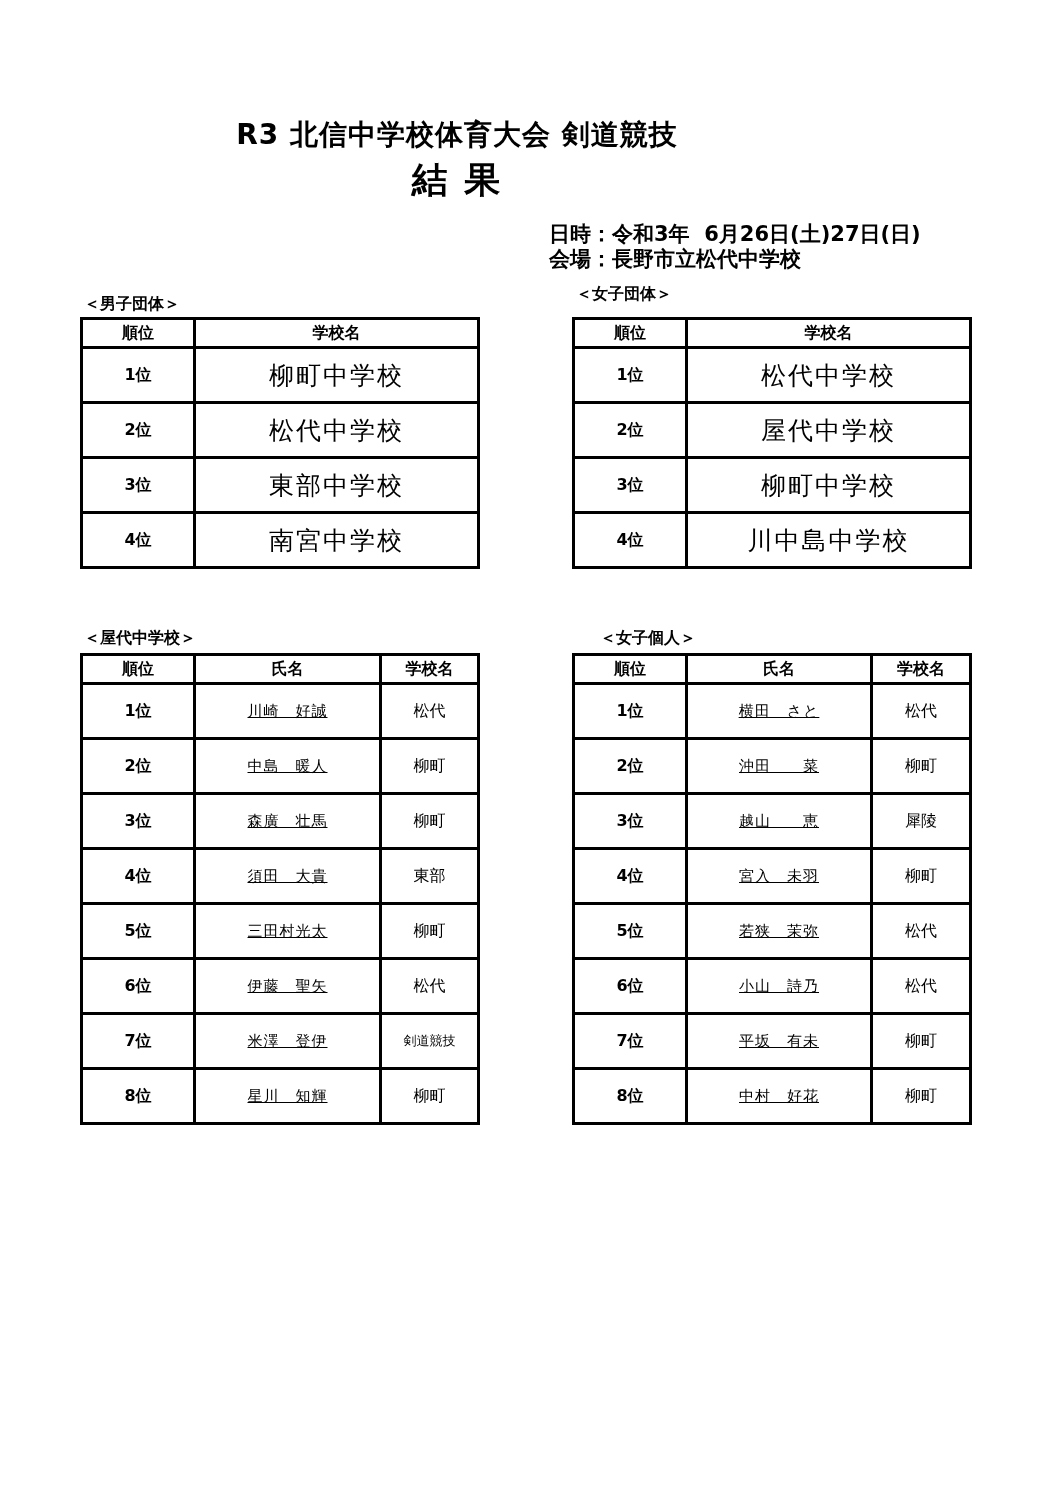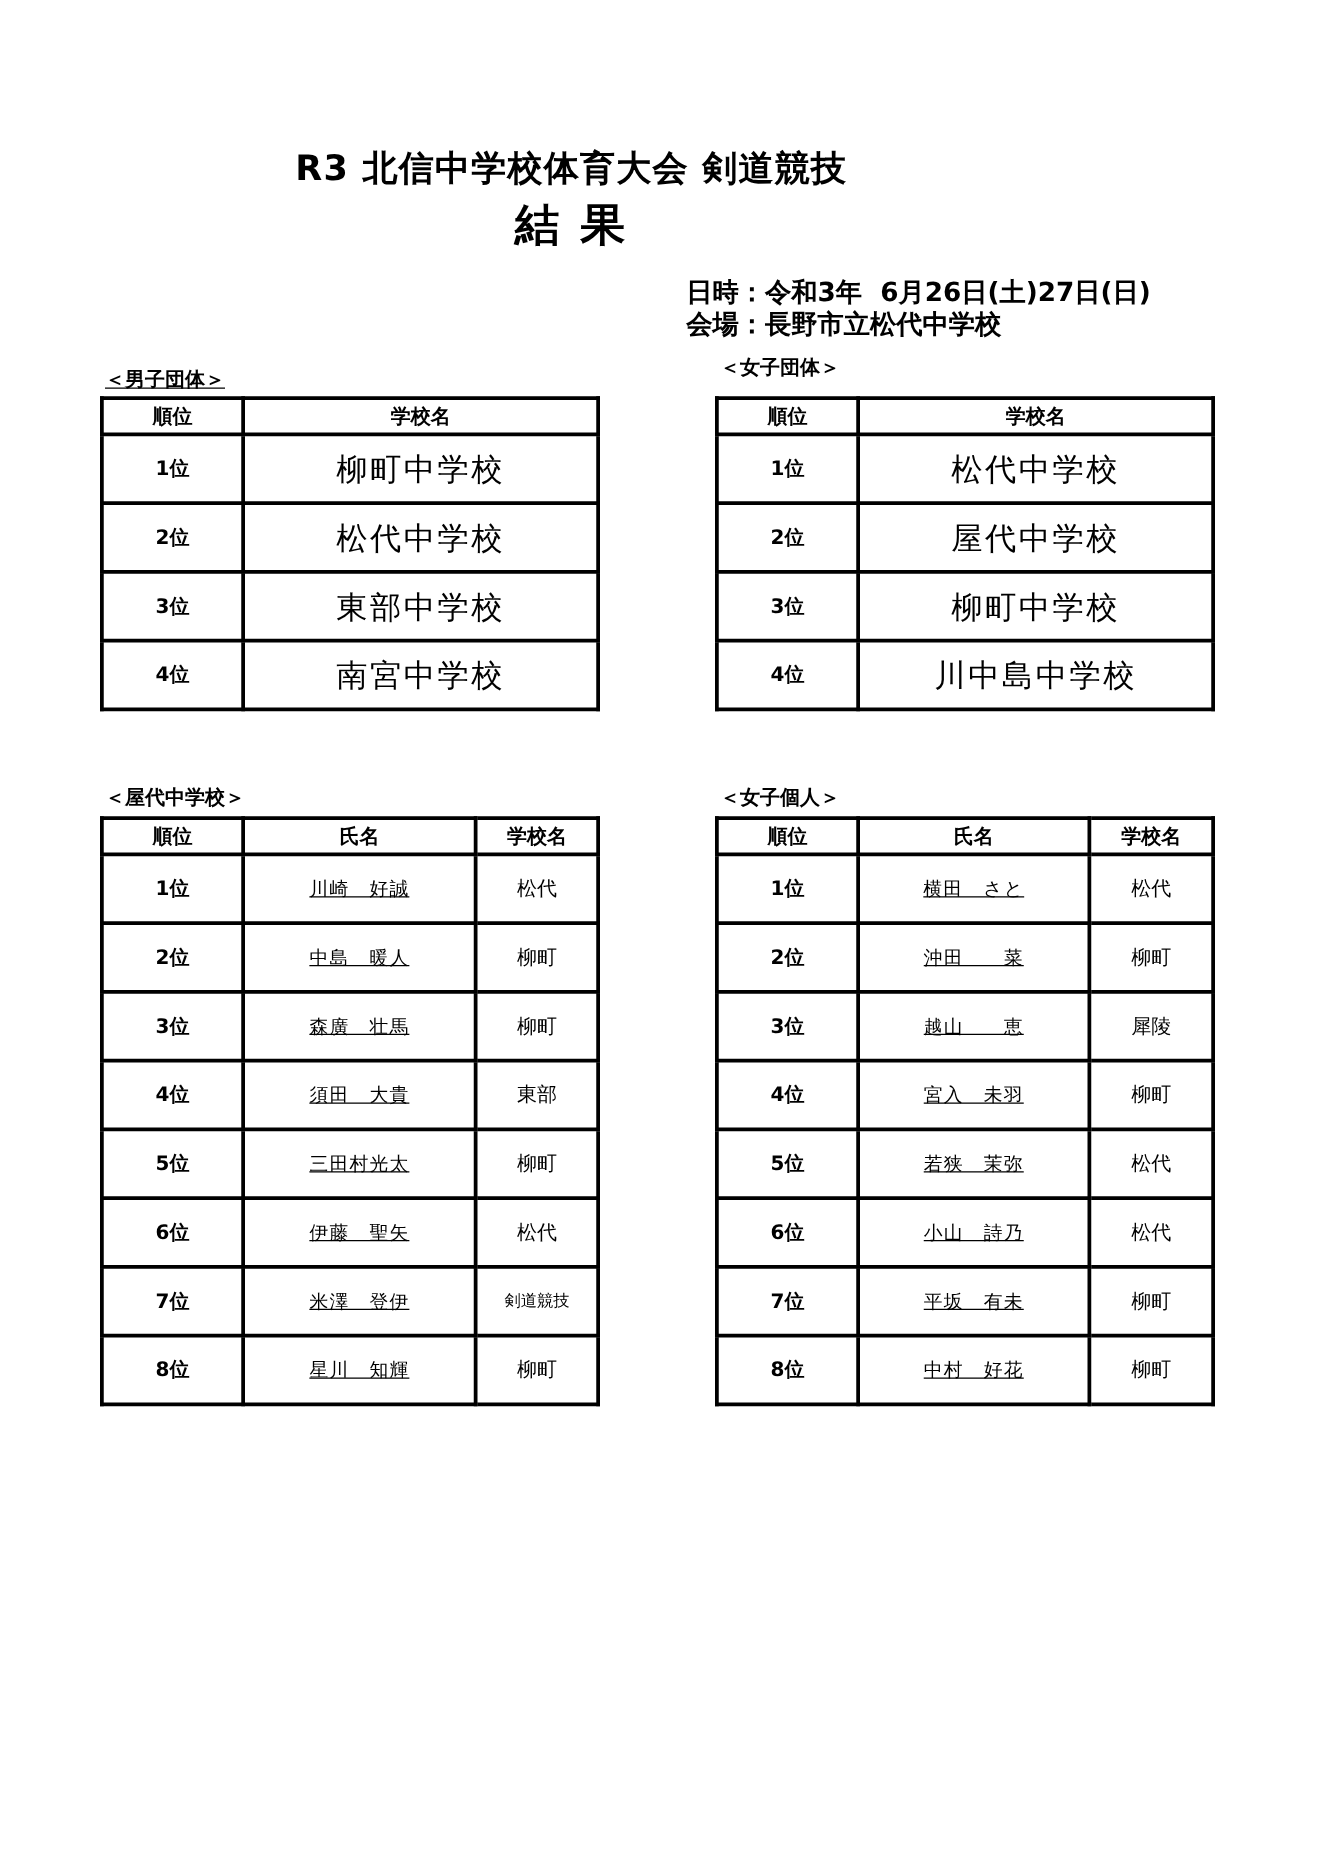--- a/index.html
+++ b/index.html
@@ -22,21 +22,21 @@
   .school-tiny { font-size:13px; white-space:nowrap; }
 </style>
 </head>
 <body>
 
 <div class="title title1">R3  北信中学校体育大会  剣道競技</div>
 <div class="title title2">結  果</div>
 <div class="meta meta1">日時：令和3年  6月26日(土)27日(日)</div>
 <div class="meta meta2">会場：長野市立松代中学校</div>
 
-<div class="sec-label" style="left:84px; top:294px;text-decoration:underline;">＜男子団体＞</div>
+<div class="sec-label" style="left:84px; top:294px;">＜男子団体＞</div>
 <table class="res" style="left:80px; top:317px; width:397px;">
   <colgroup>
       <col style="width:113px">
       <col style="width:284px">
     </colgroup>
   <tbody>
       <tr>
     <th>順位</th>
     <th>学校名</th>
   </tr>
@@ -138,21 +138,21 @@
         <td class="school-tiny">剣道競技</td>
       </tr>
   <tr>
         <td class="rank">8位</td>
         <td class="name">星川　知輝</td>
         <td class="school-small">柳町</td>
       </tr>
 </tbody>
   </table>
 
-<div class="sec-label" style="left:576px; top:628px;">＜女子個人＞</div>
+<div class="sec-label" style="left:600px; top:628px;">＜女子個人＞</div>
 <table class="res" style="left:572px; top:653px; width:397px;">
   <colgroup>
       <col style="width:113px">
       <col style="width:185px">
       <col style="width:99px">
     </colgroup>
   <tbody>
       <tr>
     <th>順位</th>
     <th>氏名</th>

